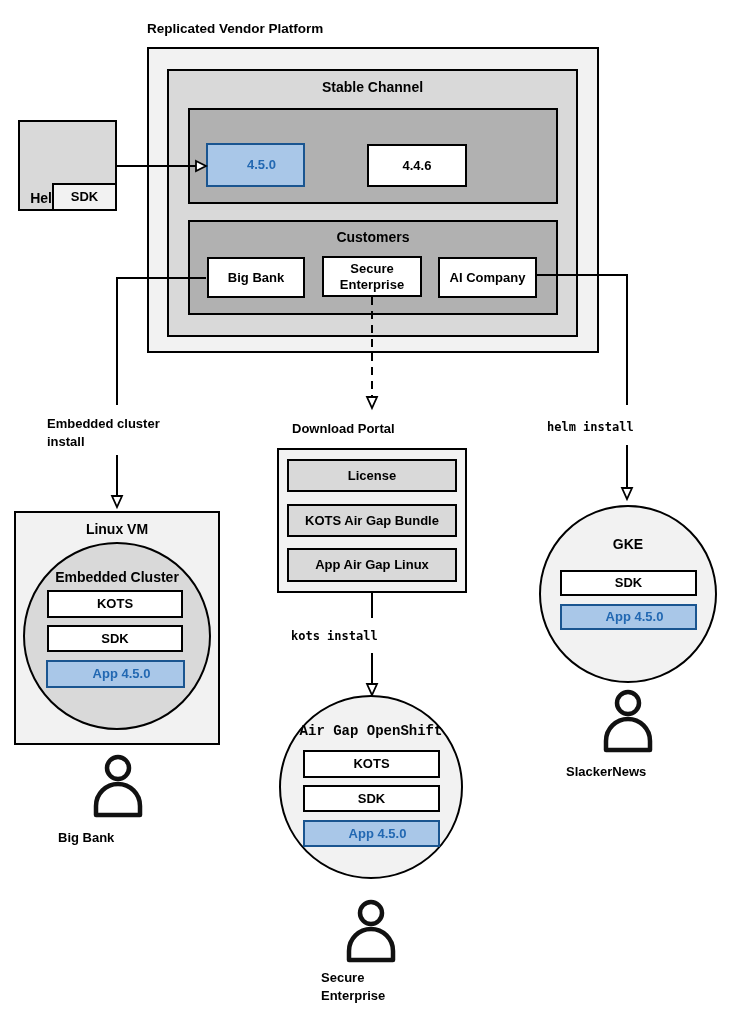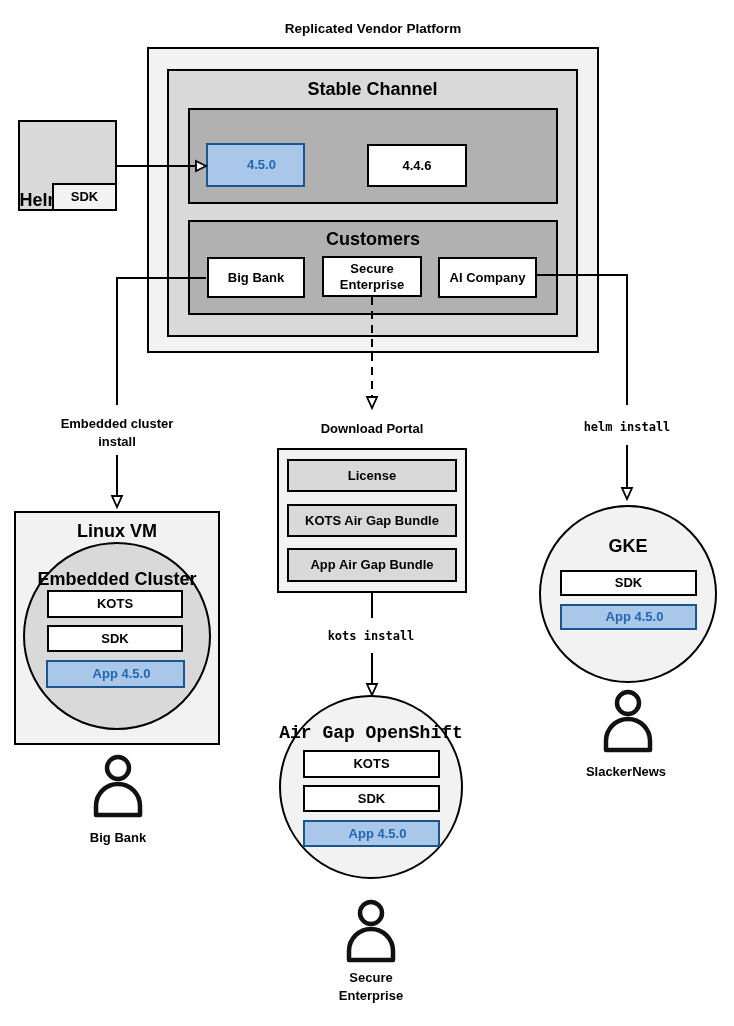--- a/index.html
+++ b/index.html
@@ -13,31 +13,31 @@
   }
   html,body{margin:0;padding:0;background:#fff;}
   .stage{
     position:relative;width:734px;height:1026px;background:#fff;
     font-family:"Liberation Sans",sans-serif;color:#000;overflow:hidden;
   }
   .panel{position:absolute;box-sizing:border-box;border:2px solid #000;}
   .fill-light{background:var(--gray-light);}
   .fill-mid{background:var(--gray-mid);}
   .fill-dark{background:var(--gray-dark);}
-  .panel-label{position:absolute;left:0;width:100%;text-align:center;font-weight:bold;font-size:18px;line-height:1.2;}
+  .panel-label{position:absolute;left:0;width:100%;text-align:center;font-weight:bold;font-size:14px;line-height:1.2;}
   .node{
     position:absolute;box-sizing:border-box;border:2px solid #000;background:#fff;
     display:flex;align-items:center;justify-content:center;text-align:center;
     font-weight:bold;font-size:13px;line-height:1.2;
   }
   .node.blue{background:var(--blue-fill);border-color:var(--blue-border);color:var(--blue-text);padding-left:12px;}
   .node.mid{background:var(--gray-mid);}
   .node.light{background:var(--gray-light);}
   .circle{border-radius:50%;}
-  .free-label{position:absolute;text-align:center;font-weight:bold;font-size:13px;line-height:1.35;}
+  .free-label{position:absolute;font-weight:bold;font-size:13px;line-height:1.35;}
   .cmd{font-family:"DejaVu Sans Mono","Liberation Mono",monospace;font-size:12px;font-weight:bold;white-space:nowrap;}
   .title{font-size:13.5px;}
   svg.overlay{position:absolute;left:0;top:0;pointer-events:none;}
   .person-icon{position:absolute;}
 </style>
 </head>
 <body>
 
 <div class="stage">
 
@@ -77,21 +77,21 @@
     <circle cx="30" cy="15" r="11" fill="none" stroke="#111" stroke-width="4.5"></circle>
     <path d="M8 62 L8 53 A22 22 0 0 1 52 53 L52 62 Z" fill="none" stroke="#111" stroke-width="4.5" stroke-linejoin="round"></path>
   </svg>
   <div class="free-label" style="left:58px;top:829px;width:120px;">Big Bank</div>
 
   <div class="free-label" style="left:292px;top:420px;width:160px;">Download Portal</div>
 
   <div class="panel fill-light" style="left:277px;top:448px;width:190px;height:145px;"></div>
   <div class="node mid" style="left:287px;top:459px;width:170px;height:33px;">License</div>
   <div class="node mid" style="left:287px;top:504px;width:170px;height:33px;">KOTS Air Gap Bundle</div>
-  <div class="node mid" style="left:287px;top:548px;width:170px;height:34px;">App Air Gap Bundle</div>
+  <div class="node mid" style="left:287px;top:548px;width:170px;height:34px;">App Air Gap Linux</div>
 
   <div class="free-label cmd" style="left:291px;top:628px;width:160px;">kots install</div>
 
   <div class="panel fill-light circle" style="left:279px;top:695px;width:184px;height:184px;"></div>
   <div class="panel-label" style="left:279px;top:723px;width:184px;font-family:Liberation Mono, monospace;">Air Gap OpenShift</div>
   <div class="node" style="left:303px;top:750px;width:137px;height:28px;">KOTS</div>
   <div class="node" style="left:303px;top:785px;width:137px;height:27px;">SDK</div>
   <div class="node blue" style="left:303px;top:820px;width:137px;height:27px;">App 4.5.0</div>
 
   <svg class="person-icon" style="left:341px;top:898px;" width="60" height="68" viewBox="0 0 60 68">

